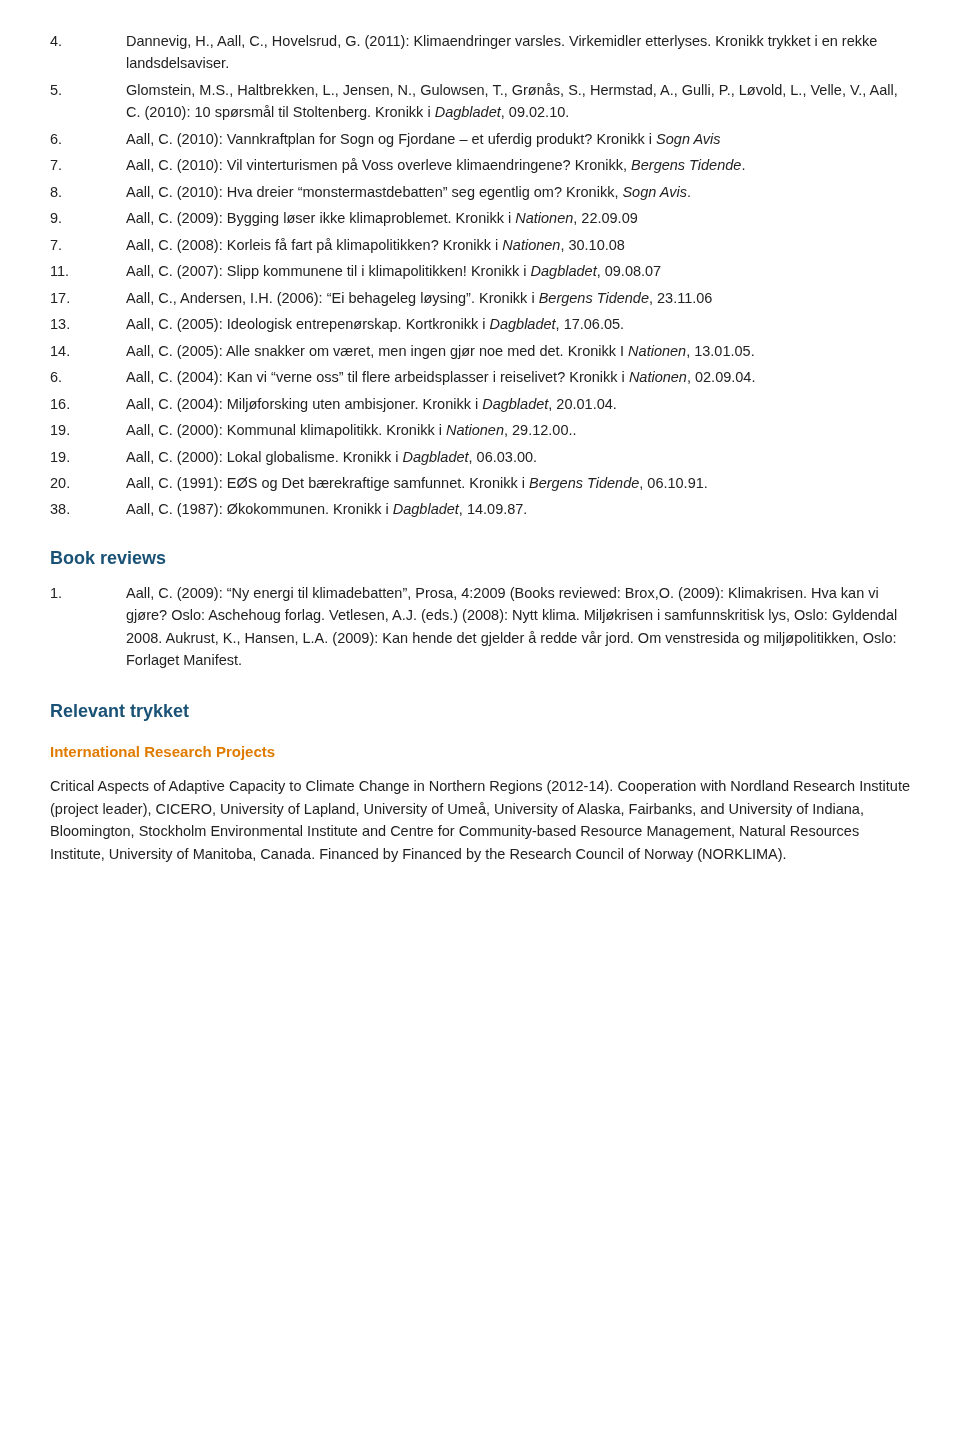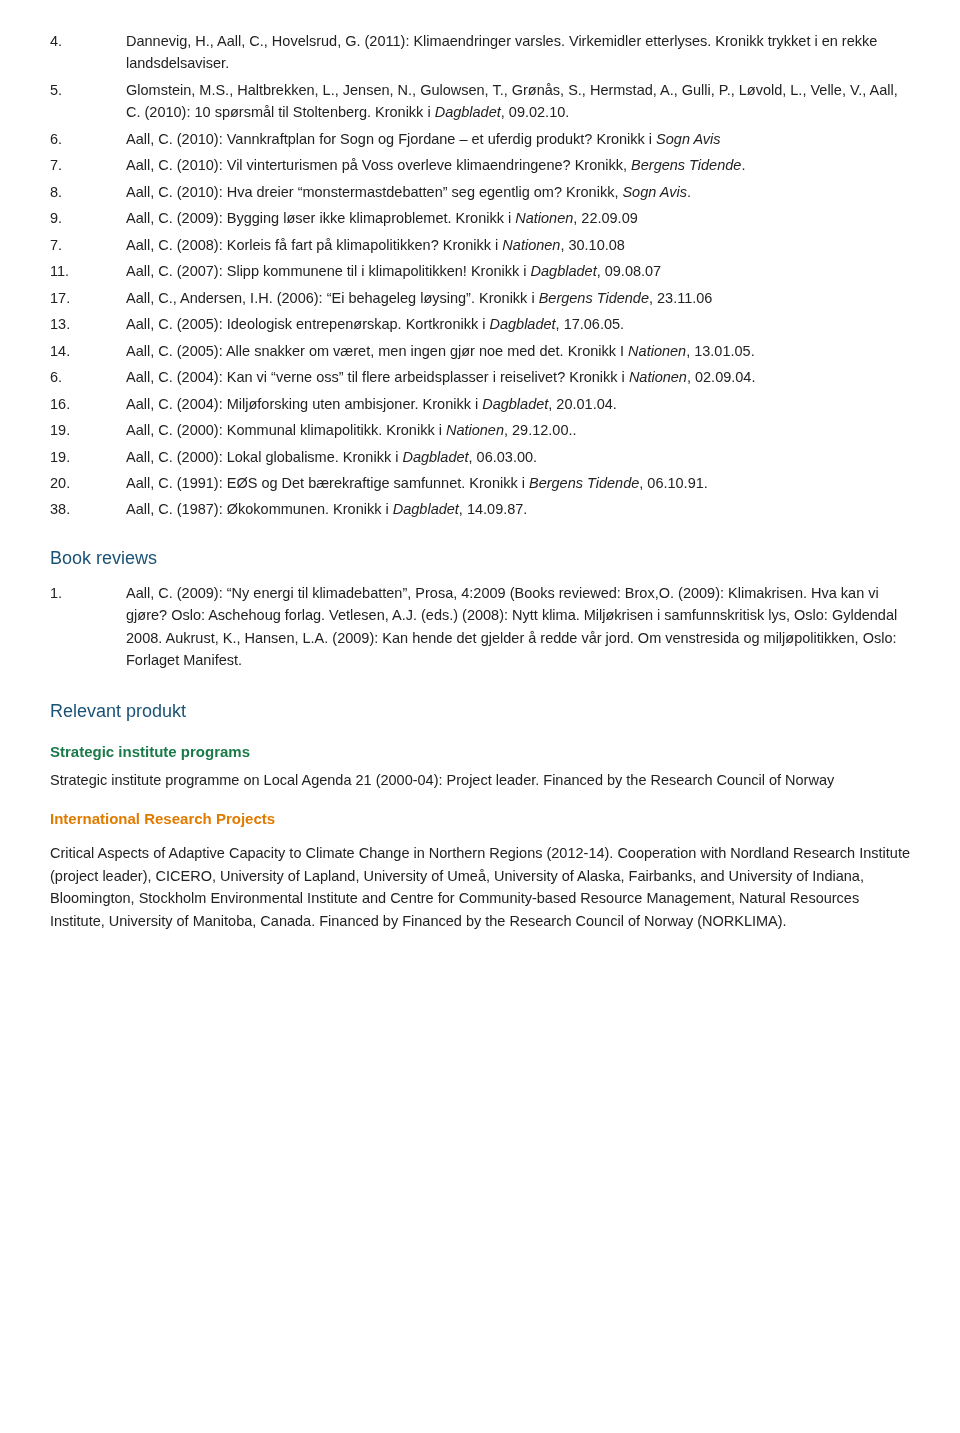--- a/index.html
+++ b/index.html
@@ -22,21 +22,21 @@
     }
     .numbered-item .content {
       flex: 1;
       margin-left: 48px;
     }
     em {
     }
     .section-heading {
       font-family: Arial, sans-serif;
       font-size: 18px;
-      font-weight: normal;
+      font-weight: bold;
       color: #1a5276;
       margin-top: 24px;
       margin-bottom: 10px;
     }
     .subsection-heading {
       font-family: Arial, sans-serif;
       font-size: 15px;
       font-weight: bold;
       color: #1a7a4a;
       margin-top: 16px;
@@ -163,24 +163,20 @@
 <div style="margin-top: 22px;">
   <div class="section-heading">Book reviews</div>
 
   <div class="numbered-item list-block">
     <span class="num">1.</span>
     <span class="content">Aall, C. (2009): “Ny energi til klimadebatten”, Prosa, 4:2009 (Books reviewed: Brox,O. (2009): Klimakrisen. Hva kan vi gjøre? Oslo: Aschehoug forlag. Vetlesen, A.J. (eds.) (2008): Nytt klima. Miljøkrisen i samfunnskritisk lys, Oslo: Gyldendal 2008. Aukrust, K., Hansen, L.A. (2009): Kan hende det gjelder å redde vår jord. Om venstresida og miljøpolitikken, Oslo: Forlaget Manifest.</span>
   </div>
 </div>
 
 <div style="margin-top: 26px;">
-  <div class="section-heading">Relevant produkt</div>
+  <div class="section-heading">Relevant trykket</div>
 
-  <div>
-    <div class="subsection-heading">Strategic institute programs</div>
-    <p class="body-text">Strategic institute programme on Local Agenda 21 (2000-04): Project leader. Financed by the Research Council of Norway</p>
-  </div>
 
   <div style="margin-top: 10px;">
     <div class="intl-heading">International Research Projects</div>
     <p class="body-text">Critical Aspects of Adaptive Capacity to Climate Change in Northern Regions (2012-14). Cooperation with Nordland Research Institute (project leader), CICERO, University of Lapland, University of Umeå, University of Alaska, Fairbanks, and University of Indiana, Bloomington, Stockholm Environmental Institute and Centre for Community-based Resource Management, Natural Resources Institute, University of Manitoba, Canada. Financed by Financed by the Research Council of Norway (NORKLIMA).</p>
   </div>
 </div>
 
 </body></html>

